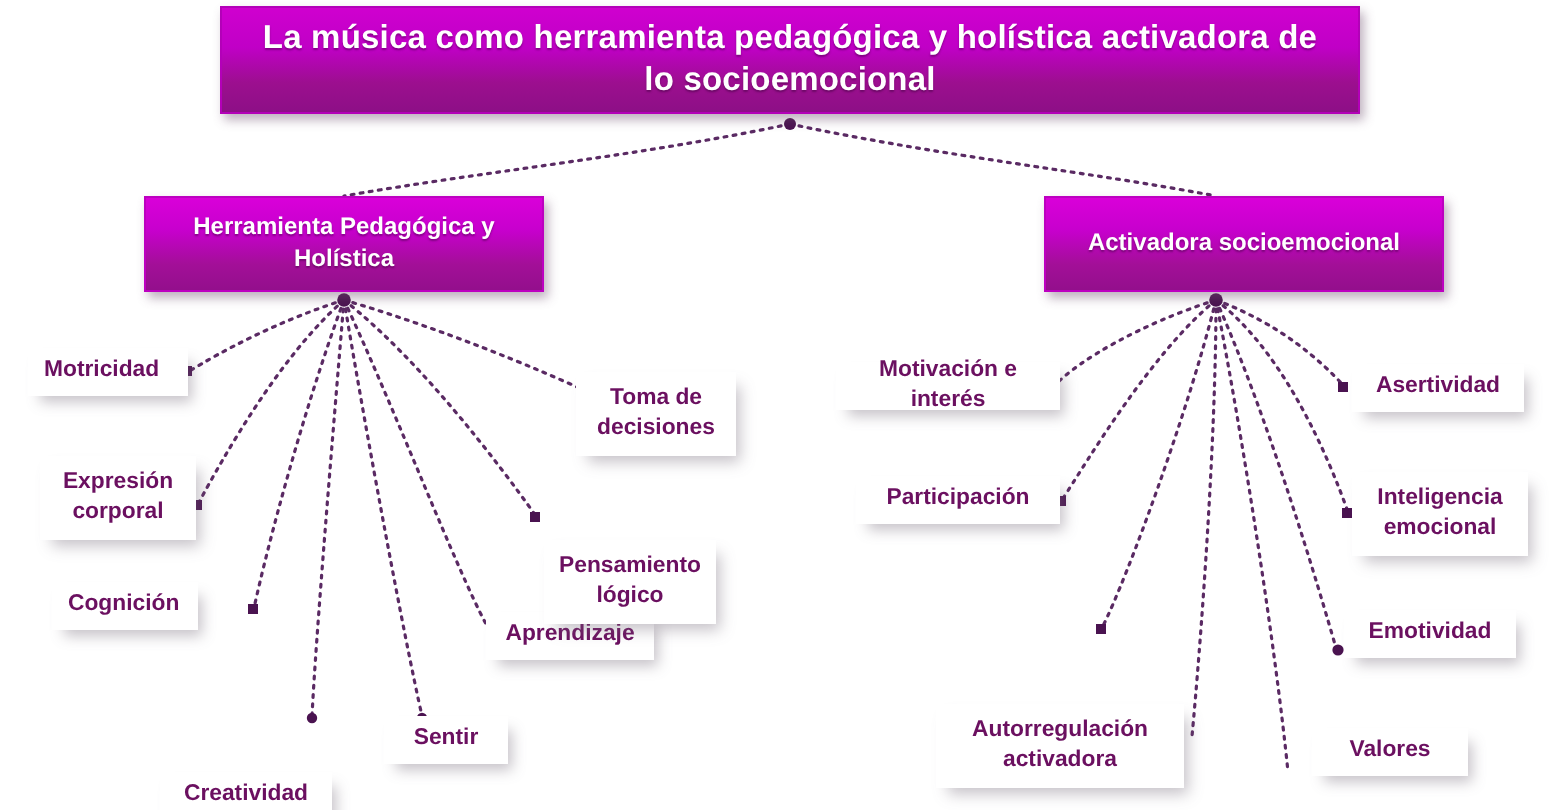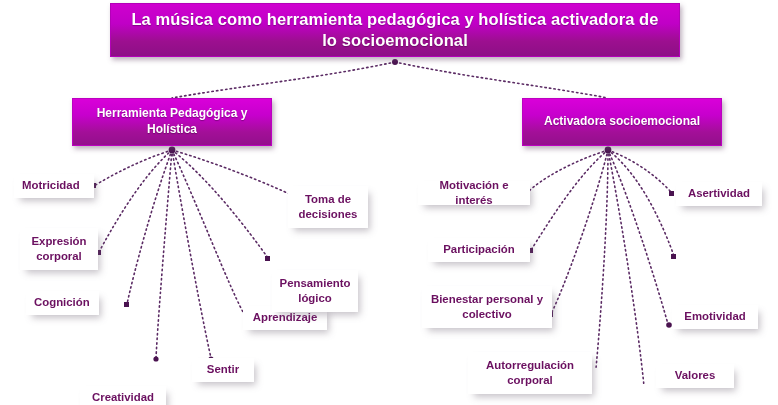--- a/index.html
+++ b/index.html
@@ -130,24 +130,24 @@
   <div class="leaf ctr" style="left:243px;top:306px;width:84px;height:24px;">Aprendizaje</div>
 
   <div class="leaf ctr" style="left:272px;top:238px;width:86px;height:42px;margin-top:32px;">Pensamiento lógico</div>
 
   <div class="leaf ctr" style="left:418px;top:181px;width:112px;height:24px;">Motivación e interés</div>
 
   <div class="leaf ctr" style="left:288px;top:186px;width:80px;height:42px;">Toma de decisiones</div>
 
   <div class="leaf ctr" style="left:428px;top:238px;width:102px;height:24px;">Participación</div>
 
-  <div class="leaf ctr" style="left:422px;top:286px;width:130px;height:42px;">Bienestar personal y colectivo</div>
 
-  <div class="leaf ctr" style="left:468px;top:352px;width:124px;height:42px;">Autorregulación corporal</div>
+  <div class="leaf ctr" style="left:468px;top:352px;width:124px;height:42px;">Autorregulación activadora</div>
 
   <div class="leaf ctr" style="left:656px;top:364px;width:78px;height:24px;">Valores</div>
 
   <div class="leaf ctr" style="left:672px;top:305px;width:86px;height:24px;">Emotividad</div>
 
+  <div class="leaf ctr" style="left:676px;top:236px;width:88px;height:42px;">Inteligencia emocional</div>
 
   <div class="leaf ctr" style="left:676px;top:182px;width:86px;height:24px;">Asertividad</div>
 
 </div>
 
 </body></html>

